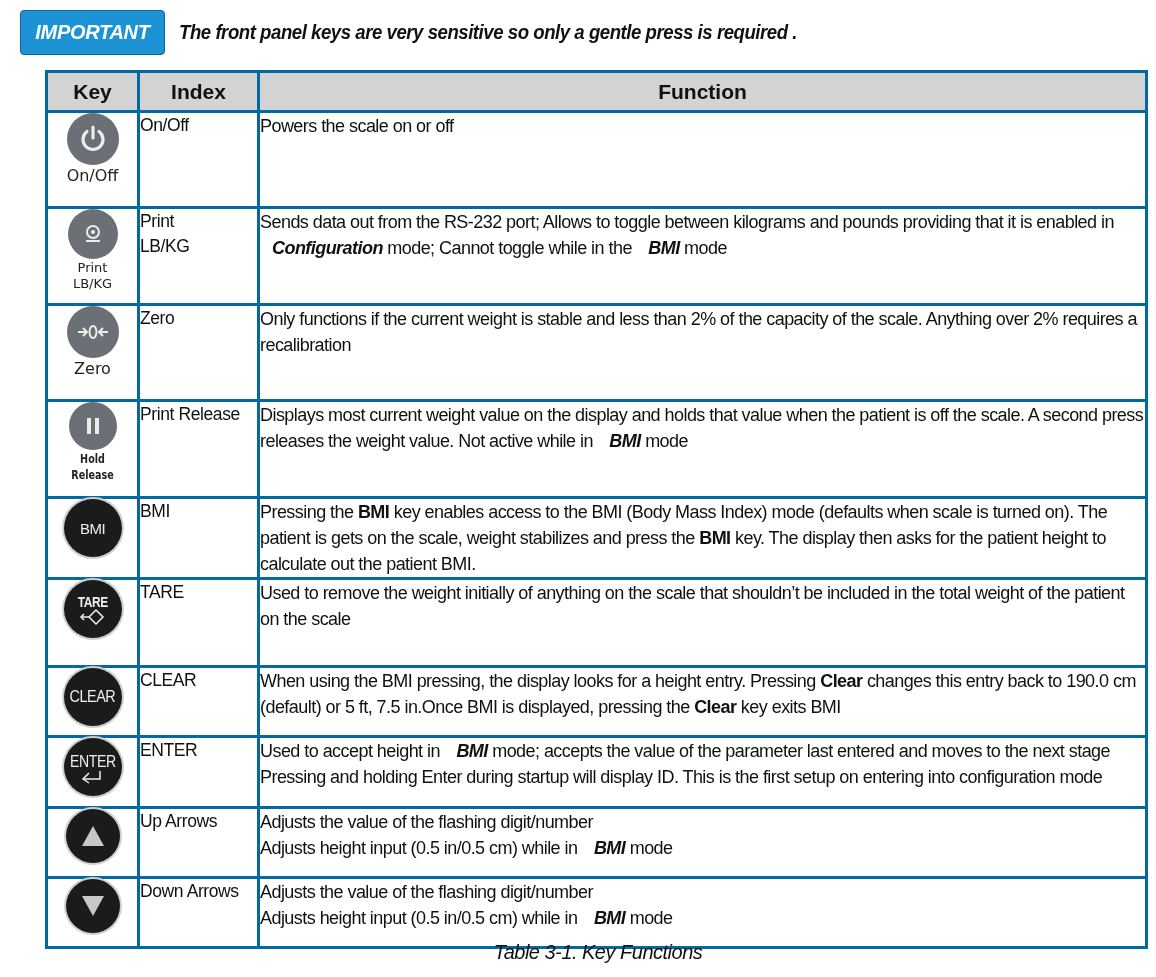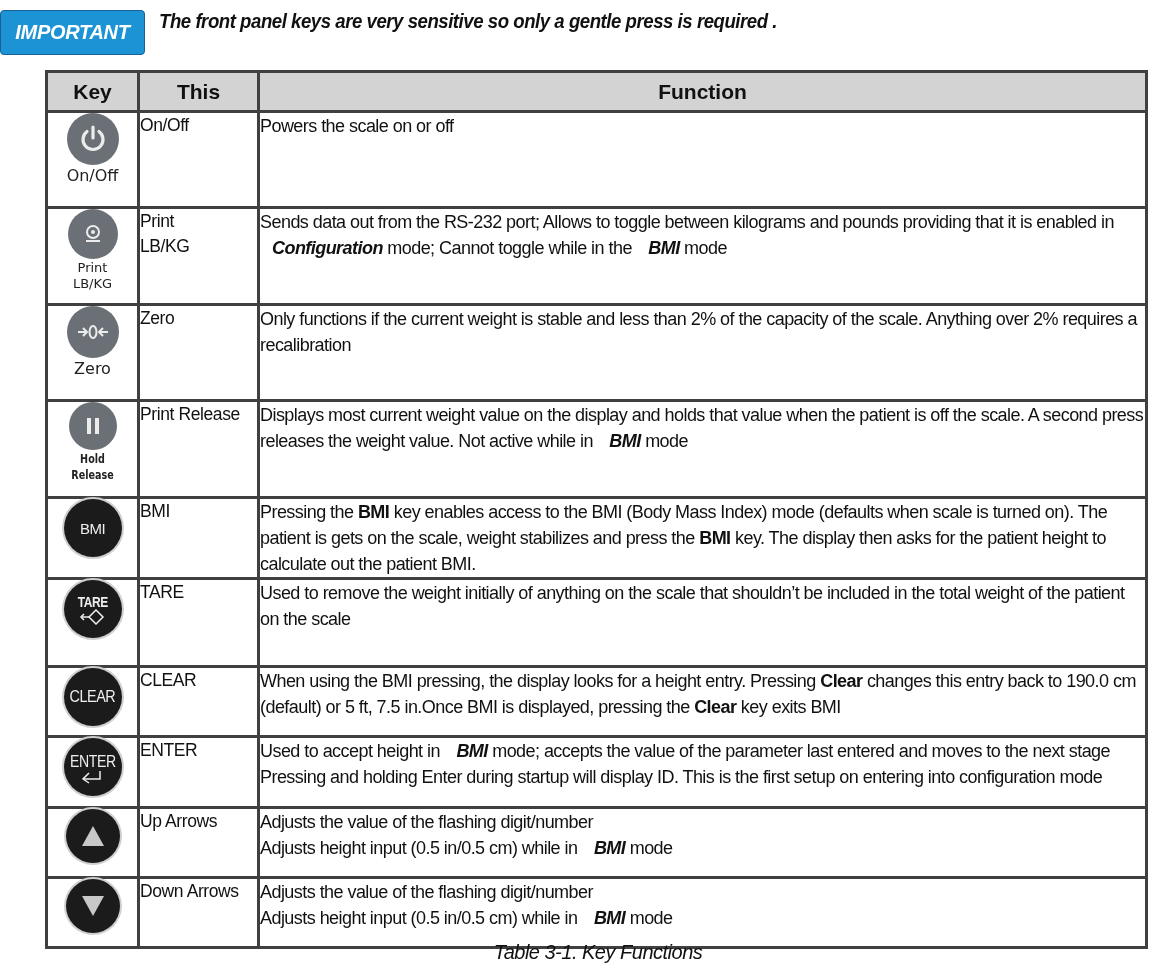--- a/index.html
+++ b/index.html
@@ -1,27 +1,27 @@
 <!DOCTYPE html>
 <html><head>
 <meta charset="utf-8">
 <style>
   html, body { margin: 0; padding: 0; background: #ffffff; }
   body { width: 1156px; height: 977px; position: relative; overflow: hidden;
          font-family: "Liberation Sans", sans-serif; color: #111; }
-  .notice { position: absolute; left: 0; top: 10px; display: flex; align-items: flex-start; }
+  .notice { position: absolute; left: 20px; top: 10px; display: flex; align-items: center; }
   .badge { width: 145px; height: 45px; background: #1c93d4; border: 1px solid #17609a;
            border-radius: 4px; color: #fff; font-style: italic; font-weight: bold;
            font-size: 20px; display: flex; align-items: center; justify-content: center;
            box-sizing: border-box; letter-spacing: -0.3px; }
   .notice-text { margin-left: 14px; font-style: italic; font-weight: bold; font-size: 20px;
                  letter-spacing: -0.5px; transform: scaleX(0.93); transform-origin: left center; white-space: nowrap; }
   table.keys { position: absolute; left: 45px; top: 70px; width: 1103px;
                border-collapse: collapse; table-layout: fixed; }
-  table.keys th, table.keys td { border: 3px solid #404040; vertical-align: top; padding: 0; }
+  table.keys th, table.keys td { border: 3px solid #0369a1; vertical-align: top; padding: 0; }
   table.keys th { background: #d3d3d3; height: 37px; font-size: 21px; font-weight: bold;
                   text-align: center; vertical-align: middle; }
   col.c-key { width: 92px; } col.c-name { width: 120px; }
   td.key-cell { text-align: center; vertical-align: middle; position: relative; }
   td.name-cell { font-size: 17.5px; padding: 3px 4px 0 4px; line-height: 25px; letter-spacing: -0.4px; }
   td.func-cell { font-size: 18px; padding: 3px 5px 0 4px; line-height: 26px; letter-spacing: -0.55px; }
   .fn-line { display: block; }
   .em-bi { font-weight: bold; font-style: italic; margin-left: 12px; }
   .em-b { font-weight: bold; }
   .keybtn { margin: 0 auto; border-radius: 50%; display: flex; align-items: center; justify-content: center;
@@ -46,21 +46,21 @@
 
 <table class="keys">
   <colgroup>
       <col class="c-key">
       <col class="c-name">
       <col>
     </colgroup>
   <thead>
     <tr>
       <th>Key</th>
-      <th>This</th>
+      <th>Index</th>
       <th>Function</th>
     </tr>
   </thead>
   <tbody>
 
     <tr style="height:96px">
       <td class="key-cell">
         <div class="keybtn gray">
           <svg width="32" height="32" viewBox="0 0 32 32">
               <path d="M10 8.5 A10 10 0 1 0 22 8.5" fill="none" stroke="#ececec" stroke-width="3.2" stroke-linecap="round"></path>

